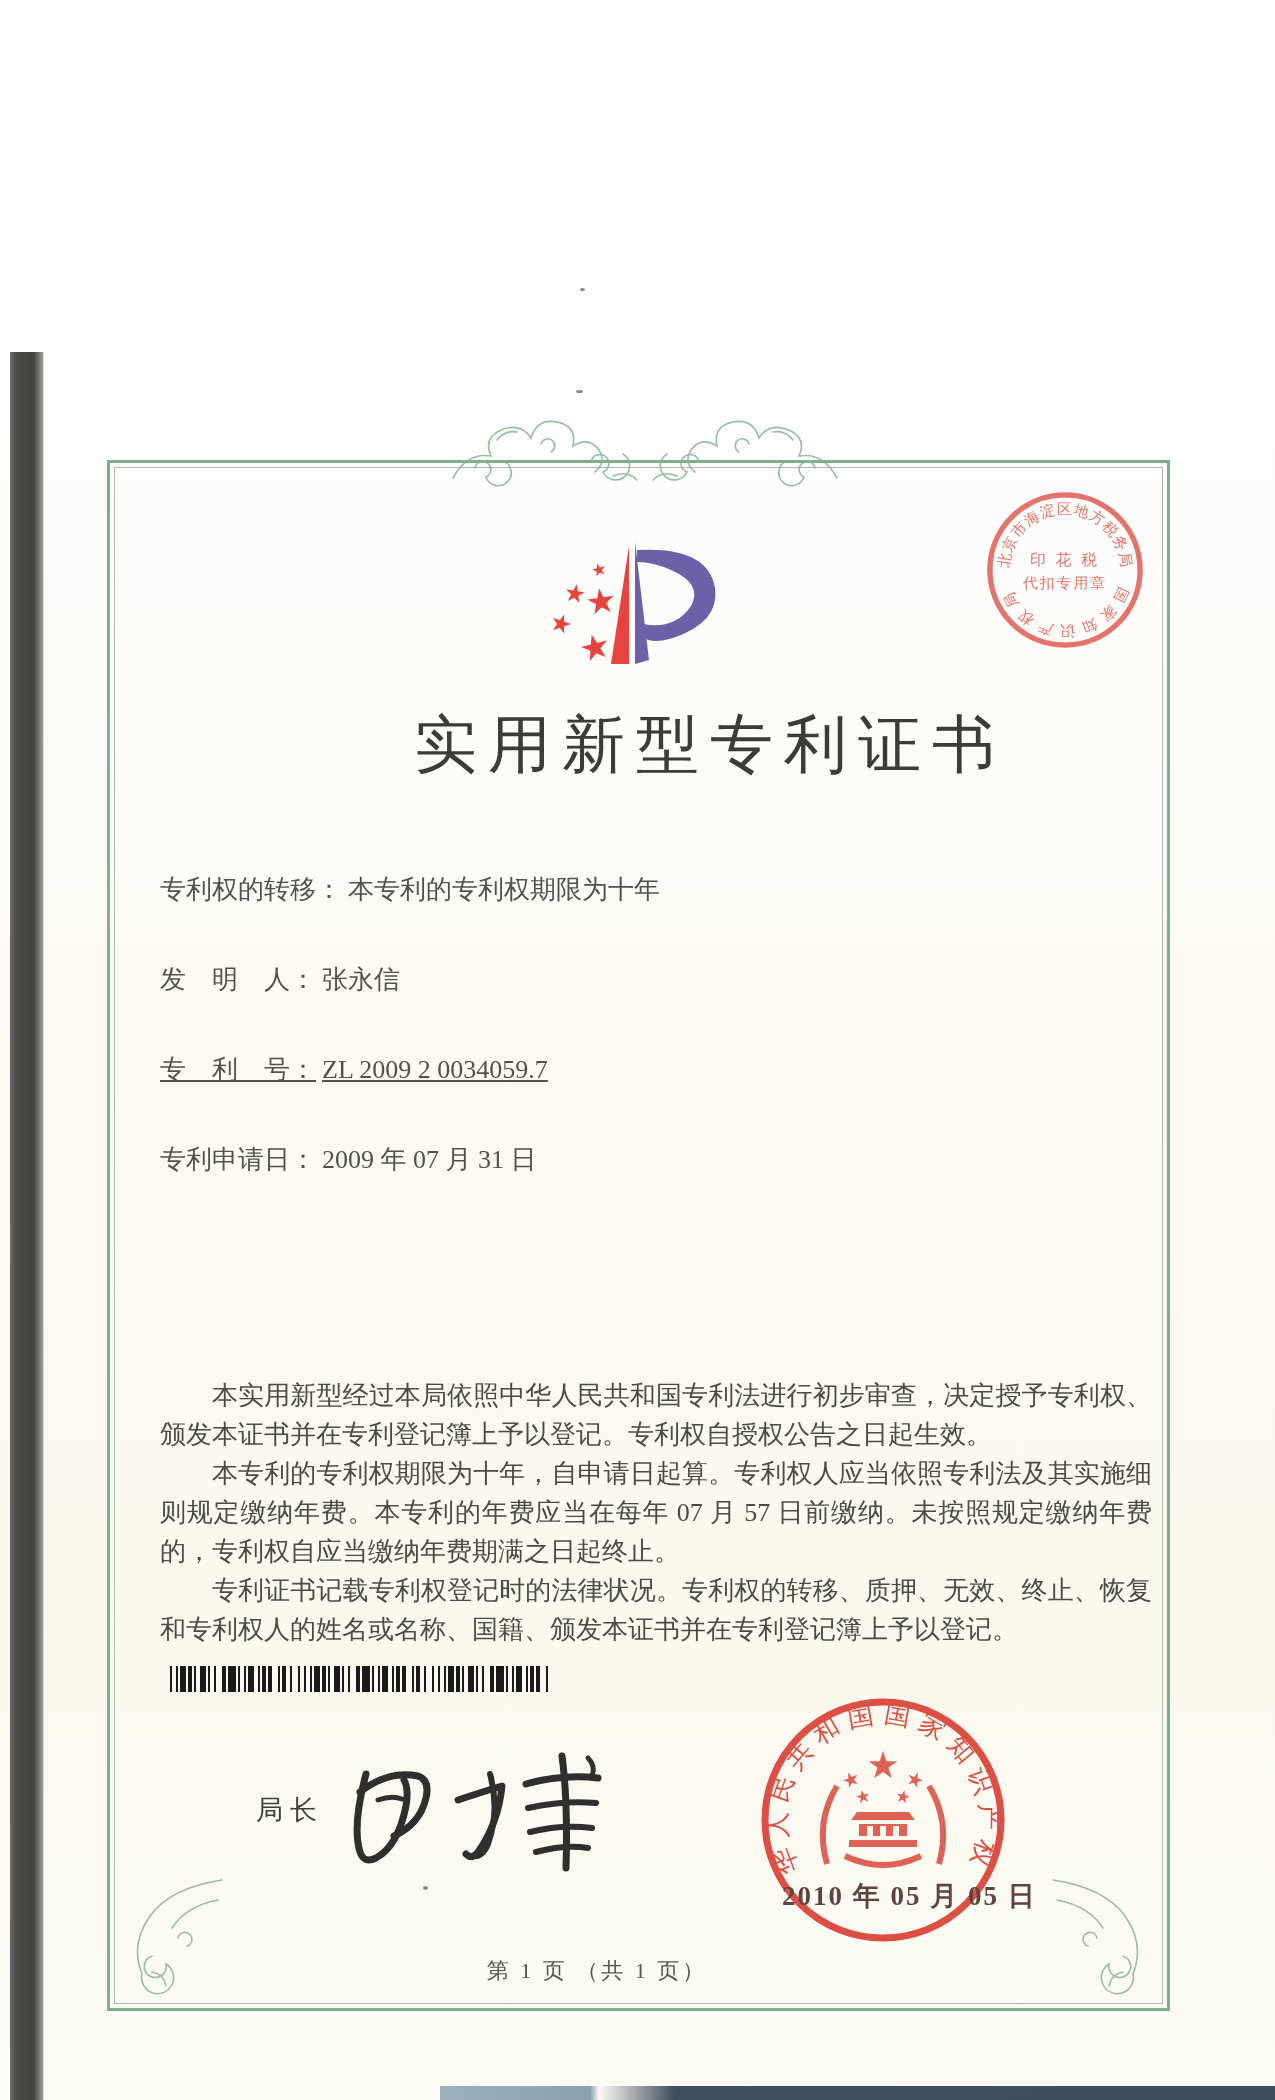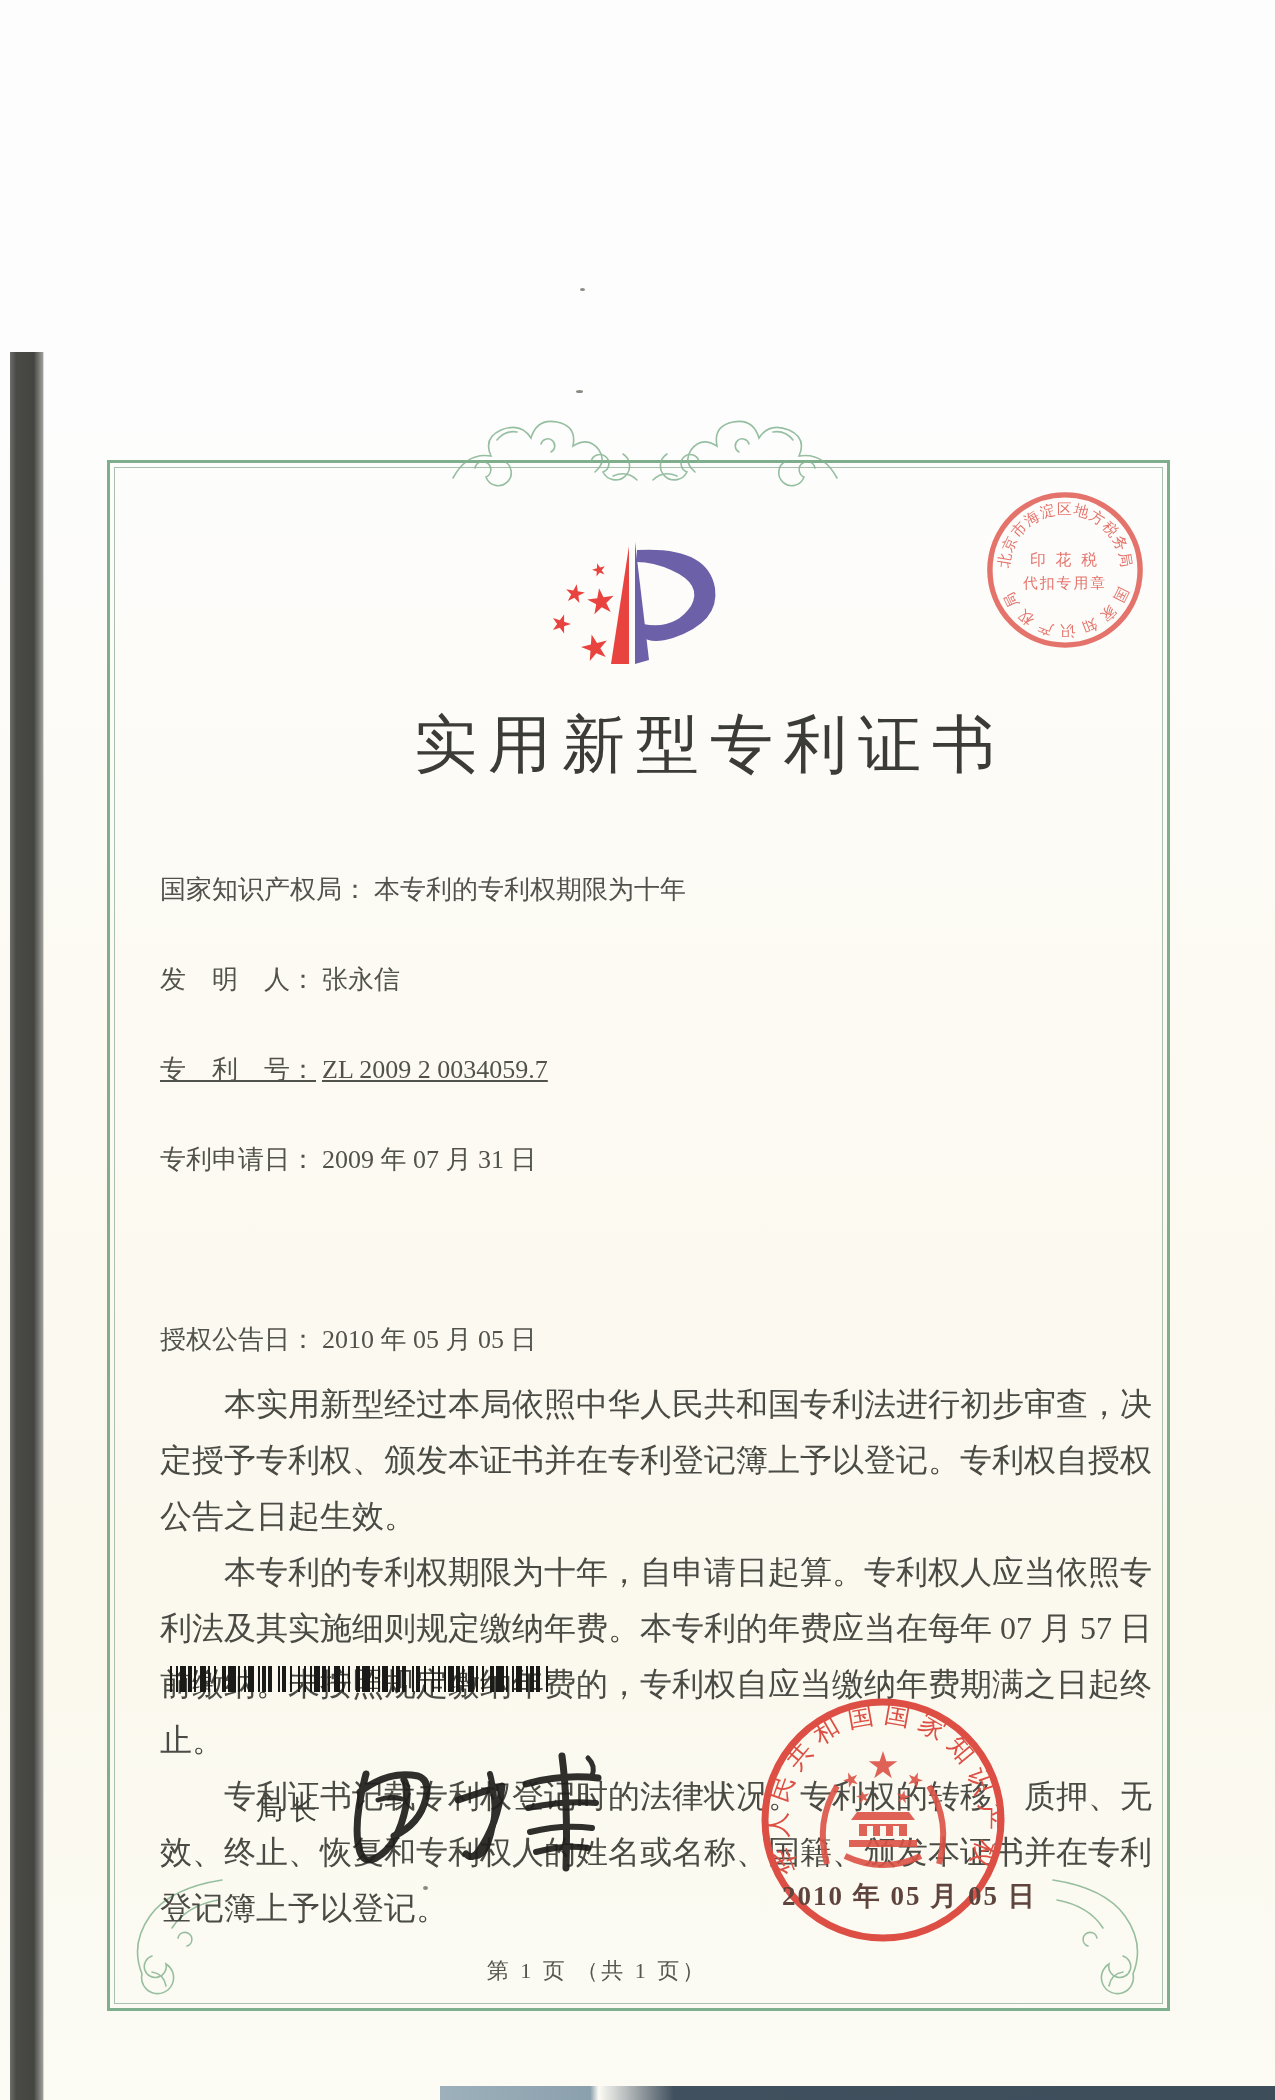--- a/index.html
+++ b/index.html
@@ -34,21 +34,21 @@
     color:#5c5c55;
   }
   .title{
     position:absolute;left:107px;top:702px;width:1206px;text-align:center;
     font-size:63px;font-weight:400;letter-spacing:11px;color:#3b3b38;
   }
   .field{position:absolute;left:160px;font-size:26px;color:#52524c;white-space:nowrap;}
   .field .fvalue{margin-left:6px;}
   .body-text{
     position:absolute;left:160px;top:1376px;width:992px;
-    font-size:32px;line-height:56px;color:#4b4b45;text-align:justify;
+    font-size:26px;line-height:39px;color:#4b4b45;text-align:justify;
   }
   .body-text p{margin:0;text-indent:2em;}
   .barcode{position:absolute;left:170px;top:1666px;width:378px;height:26px;font-size:0;}
   .barcode i{display:inline-block;height:100%;}
   .commissioner{
     position:absolute;left:256px;top:1792px;font-size:27px;letter-spacing:7px;color:#3f3f3a;
   }
   .signature{position:absolute;left:330px;top:1740px;}
   .seal-top{position:absolute;left:981px;top:486px;}
   .seal-bottom{position:absolute;left:757px;top:1694px;}
@@ -126,33 +126,30 @@
       <use href="#star" transform="translate(42,58) scale(10) rotate(10)"></use>
       <use href="#star" transform="translate(68,66) scale(14) rotate(-8)"></use>
       <use href="#star" transform="translate(28,88) scale(10) rotate(18)"></use>
       <use href="#star" transform="translate(62,112) scale(14) rotate(-14)"></use>
     </g>
   </svg>
 
   <div class="title">实用新型专利证书</div>
 
   <div class="field" style="top:872px;">
-    <span class="flabel">国家知识产权局：</span><span class="fvalue">本专利的专利权期限为十年</span>
+    <span class="flabel">专利权的转移：</span><span class="fvalue">本专利的专利权期限为十年</span>
   </div>
   <div class="field" style="top:962px;">
     <span class="flabel">发　明　人：</span><span class="fvalue">张永信</span>
   </div>
   <div class="field" style="top:1052px;text-decoration:underline;">
     <span class="flabel">专　利　号：</span><span class="fvalue">ZL 2009 2 0034059.7</span>
   </div>
   <div class="field" style="top:1142px;">
     <span class="flabel">专利申请日：</span><span class="fvalue">2009 年 07 月 31 日</span>
-  </div>
-  <div class="field" style="top:1322px;">
-    <span class="flabel">授权公告日：</span><span class="fvalue">2010 年 05 月 05 日</span>
   </div>
 
   <div class="body-text">
     <p>本实用新型经过本局依照中华人民共和国专利法进行初步审查，决定授予专利权、颁发本证书并在专利登记簿上予以登记。专利权自授权公告之日起生效。</p>
     <p>本专利的专利权期限为十年，自申请日起算。专利权人应当依照专利法及其实施细则规定缴纳年费。本专利的年费应当在每年 07 月 57 日前缴纳。未按照规定缴纳年费的，专利权自应当缴纳年费期满之日起终止。</p>
     <p>专利证书记载专利权登记时的法律状况。专利权的转移、质押、无效、终止、恢复和专利权人的姓名或名称、国籍、颁发本证书并在专利登记簿上予以登记。</p>
   </div>
 
   <div class="barcode" id="barcode"><i style="width:2px;background:#1a1a18"></i><i style="width:4px;background:transparent"></i><i style="width:2px;background:#1a1a18"></i><i style="width:2px;background:transparent"></i><i style="width:6px;background:#1a1a18"></i><i style="width:2px;background:transparent"></i><i style="width:4px;background:#1a1a18"></i><i style="width:2px;background:transparent"></i><i style="width:2px;background:#1a1a18"></i><i style="width:4px;background:transparent"></i><i style="width:6px;background:#1a1a18"></i><i style="width:2px;background:transparent"></i><i style="width:2px;background:#1a1a18"></i><i style="width:4px;background:transparent"></i><i style="width:2px;background:#1a1a18"></i><i style="width:6px;background:transparent"></i><i style="width:4px;background:#1a1a18"></i><i style="width:2px;background:transparent"></i><i style="width:8px;background:#1a1a18"></i><i style="width:2px;background:transparent"></i><i style="width:2px;background:#1a1a18"></i><i style="width:4px;background:transparent"></i><i style="width:2px;background:#1a1a18"></i><i style="width:2px;background:transparent"></i><i style="width:6px;background:#1a1a18"></i><i style="width:4px;background:transparent"></i><i style="width:2px;background:#1a1a18"></i><i style="width:2px;background:transparent"></i><i style="width:4px;background:#1a1a18"></i><i style="width:2px;background:transparent"></i><i style="width:4px;background:#1a1a18"></i><i style="width:6px;background:transparent"></i><i style="width:2px;background:#1a1a18"></i><i style="width:2px;background:transparent"></i><i style="width:4px;background:#1a1a18"></i><i style="width:4px;background:transparent"></i><i style="width:2px;background:#1a1a18"></i><i style="width:6px;background:transparent"></i><i style="width:2px;background:#1a1a18"></i><i style="width:4px;background:transparent"></i><i style="width:2px;background:#1a1a18"></i><i style="width:4px;background:transparent"></i><i style="width:2px;background:#1a1a18"></i><i style="width:2px;background:transparent"></i><i style="width:6px;background:#1a1a18"></i><i style="width:2px;background:transparent"></i><i style="width:4px;background:#1a1a18"></i><i style="width:2px;background:transparent"></i><i style="width:2px;background:#1a1a18"></i><i style="width:4px;background:transparent"></i><i style="width:6px;background:#1a1a18"></i><i style="width:2px;background:transparent"></i><i style="width:2px;background:#1a1a18"></i><i style="width:4px;background:transparent"></i><i style="width:2px;background:#1a1a18"></i><i style="width:6px;background:transparent"></i><i style="width:4px;background:#1a1a18"></i><i style="width:2px;background:transparent"></i><i style="width:8px;background:#1a1a18"></i><i style="width:2px;background:transparent"></i><i style="width:2px;background:#1a1a18"></i><i style="width:4px;background:transparent"></i><i style="width:2px;background:#1a1a18"></i><i style="width:2px;background:transparent"></i><i style="width:6px;background:#1a1a18"></i><i style="width:4px;background:transparent"></i><i style="width:2px;background:#1a1a18"></i><i style="width:2px;background:transparent"></i><i style="width:4px;background:#1a1a18"></i><i style="width:2px;background:transparent"></i><i style="width:4px;background:#1a1a18"></i><i style="width:6px;background:transparent"></i><i style="width:2px;background:#1a1a18"></i><i style="width:2px;background:transparent"></i><i style="width:4px;background:#1a1a18"></i><i style="width:4px;background:transparent"></i><i style="width:2px;background:#1a1a18"></i><i style="width:6px;background:transparent"></i><i style="width:2px;background:#1a1a18"></i><i style="width:4px;background:transparent"></i><i style="width:2px;background:#1a1a18"></i><i style="width:4px;background:transparent"></i><i style="width:2px;background:#1a1a18"></i><i style="width:2px;background:transparent"></i><i style="width:6px;background:#1a1a18"></i><i style="width:2px;background:transparent"></i><i style="width:4px;background:#1a1a18"></i><i style="width:2px;background:transparent"></i><i style="width:2px;background:#1a1a18"></i><i style="width:4px;background:transparent"></i><i style="width:6px;background:#1a1a18"></i><i style="width:2px;background:transparent"></i><i style="width:2px;background:#1a1a18"></i><i style="width:4px;background:transparent"></i><i style="width:2px;background:#1a1a18"></i><i style="width:6px;background:transparent"></i><i style="width:4px;background:#1a1a18"></i><i style="width:2px;background:transparent"></i><i style="width:8px;background:#1a1a18"></i><i style="width:2px;background:transparent"></i><i style="width:2px;background:#1a1a18"></i><i style="width:4px;background:transparent"></i><i style="width:2px;background:#1a1a18"></i><i style="width:2px;background:transparent"></i><i style="width:6px;background:#1a1a18"></i><i style="width:4px;background:transparent"></i><i style="width:2px;background:#1a1a18"></i><i style="width:2px;background:transparent"></i><i style="width:4px;background:#1a1a18"></i><i style="width:2px;background:transparent"></i><i style="width:4px;background:#1a1a18"></i><i style="width:6px;background:transparent"></i><i style="width:2px;background:#1a1a18"></i></div>
 

